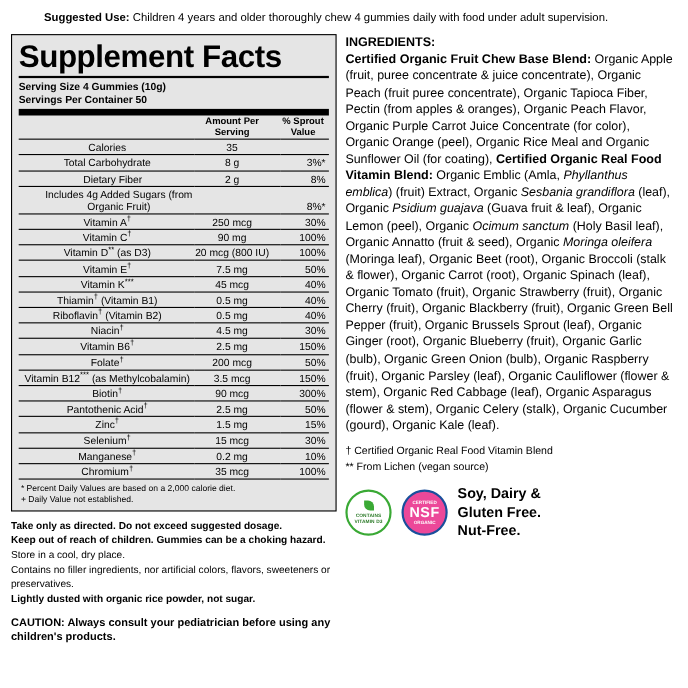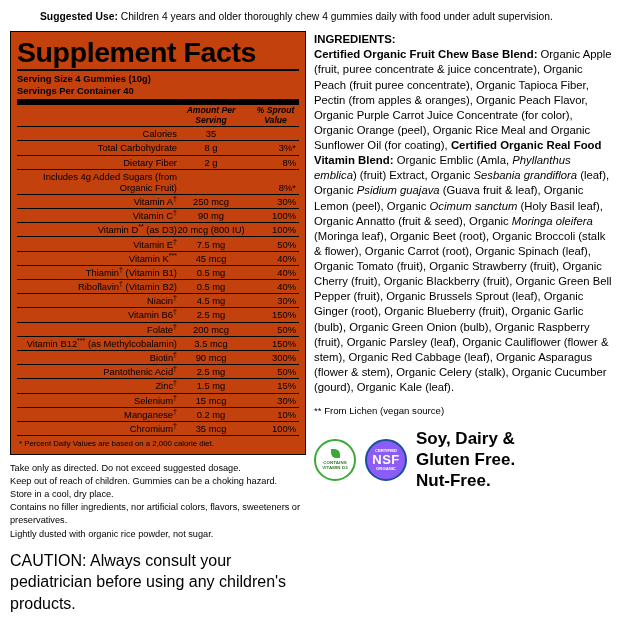--- a/index.html
+++ b/index.html
@@ -28,21 +28,21 @@
     align-items: flex-start;
     gap: 8px;
   }
   .left-col { width: 296px; }
   .right-col { width: 300px; padding-top: 2px; }
 
   
   .sf-panel {
     border: 1.6px solid #000;
     padding: 4px 6px 3px 6px;
-    background: #c2410c;
+    background: #e5e5e5;
   }
   .sf-title {
     font-size: 28.5px;
     font-weight: bold;
     letter-spacing: -0.4px;
     line-height: 1.0;
     margin: 2px 0 3px 0;
   }
   .rule-med  { border-top: 2.5px solid #000; }
   .rule-thick{ border-top: 6px solid #000; }
@@ -56,54 +56,53 @@
   .sf-table {
     width: 100%;
     border-collapse: collapse;
     font-size: 9.4px;
   }
   .sf-table td {
     padding: 1.1px 0;
     vertical-align: bottom;
     border-bottom: 1px solid #000;
   }
-  .col-name { text-align: right; padding-left: 1px !important; }
+  .col-name { text-align: center; padding-left: 1px !important; }
   .col-amt  { text-align: center; width: 78px; padding-right: 10px !important; }
   .col-dv   { text-align: right; width: 44px; padding-right: 3px !important; }
 
   .hdr-row td {
     font-size: 8.6px;
     font-weight: bold;
     line-height: 1.1;
     padding-bottom: 1px;
     border-bottom: 1.6px solid #000;
-    font-style: italic;
   }
   .hdr-amt { text-align: center; }
   .hdr-dv  { text-align: center; }
   .indent1 { padding-left: 11px !important; }
   .indent2 { padding-left: 22px !important; }
   .sup { font-size: 7px; vertical-align: super; line-height: 0; }
 
   .sf-footnote {
     font-size: 7.8px;
     line-height: 1.3;
     padding: 3px 0 2px 2px;
   }
 
   
   .directions {
     font-size: 9.2px;
     line-height: 1.42;
     margin-top: 7px;
   }
-  .directions .b { font-weight: normal; }
+  .directions .b { font-weight: bold; }
   .caution {
-    font-size: 16px;
-    font-weight: normal;
+    font-size: 10px;
+    font-weight: bold;
     line-height: 1.36;
     margin-top: 9px;
   }
 
   
   .ing-title {
     font-size: 11.4px;
     font-weight: bold;
     line-height: 1.2;
     margin-bottom: 1px;
@@ -149,35 +148,35 @@
     line-height: 1.18;
     letter-spacing: 0.1px;
   }
   .badge-d3 .leaf {
     width: 9px; height: 9px;
     background: #3aa935;
     border-radius: 0 60% 0 60%;
     margin-bottom: 1.5px;
   }
   .badge-nsf {
-    background: #8b5cf6;
+    background: #ec4899;
     color: #ffffff;
     border: 2px solid #1a4f9c;
     font-size: 4.2px;
     font-weight: bold;
     line-height: 1.2;
   }
   .badge-nsf .nsf-big {
     font-size: 13px;
     font-weight: bold;
     line-height: 1;
     letter-spacing: 0.5px;
   }
   .free-claims {
-    font-size: 17px;
+    font-size: 13px;
     font-weight: bold;
     line-height: 1.25;
   }
 </style>
 </head>
 <body>
 
 <div class="page">
 
   <div class="suggested-use">
@@ -186,21 +185,21 @@
 
   <div class="cols">
 
     <div class="left-col">
 
       <div class="sf-panel">
         <div class="sf-title">Supplement Facts</div>
         <div class="rule-med"></div>
         <div class="sf-serving">
           <div>Serving Size 4 Gummies (10g)</div>
-          <div>Servings Per Container 40</div>
+          <div>Servings Per Container 50</div>
         </div>
         <div class="rule-thick"></div>
 
         <table class="sf-table">
           <tbody id="sf-body">
             <tr class="hdr-row">
               <td class="col-name"></td>
               <td class="col-amt hdr-amt">
                 <span>Amount Per</span><br>
                 <span>Serving</span>
@@ -313,20 +312,21 @@
               <tr>
                 <td class="col-name">Chromium<span class="sup">†</span></td>
                 <td class="col-amt">35 mcg</td>
                 <td class="col-dv">100%</td>
               </tr>
             </tbody>
         </table>
 
         <div class="sf-footnote">
           <div>* Percent Daily Values are based on a 2,000 calorie diet.</div>
+          <div>+ Daily Value not established.</div>
         </div>
       </div>
 
       <div class="directions">
         <div class="b">Take only as directed. Do not exceed suggested dosage.</div>
         <div class="b">Keep out of reach of children. Gummies can be a choking hazard.</div>
         <div>Store in a cool, dry place.</div>
         <div>Contains no filler ingredients, nor artificial colors, flavors, sweeteners or preservatives.</div>
         <div class="b">Lightly dusted with organic rice powder, not sugar.</div>
       </div>
@@ -339,20 +339,21 @@
     <div class="right-col">
       <div class="ing-title">INGREDIENTS:</div>
       <div class="ing-body">
         <span class="ing-sub">Certified Organic Fruit Chew Base Blend:</span>
         <span>Organic Apple (fruit, puree concentrate &amp; juice concentrate), Organic Peach (fruit puree concentrate), Organic Tapioca Fiber, Pectin (from apples &amp; oranges), Organic Peach Flavor, Organic Purple Carrot Juice Concentrate (for color), Organic Orange (peel), Organic Rice Meal and Organic Sunflower Oil (for coating),</span>
         <span class="ing-sub">Certified Organic Real Food Vitamin Blend:</span>
         <span id="blend2">Organic Emblic (Amla, <i>Phyllanthus emblica</i>) (fruit) Extract, Organic <i>Sesbania grandiflora</i> (leaf), Organic <i>Psidium guajava</i> (Guava fruit &amp; leaf), Organic Lemon (peel), Organic <i>Ocimum sanctum</i> (Holy Basil leaf), Organic Annatto (fruit &amp; seed), Organic <i>Moringa oleifera</i> (Moringa leaf), Organic Beet (root), Organic Broccoli (stalk &amp; flower), Organic Carrot (root), Organic Spinach (leaf), Organic Tomato (fruit), Organic Strawberry (fruit), Organic Cherry (fruit), Organic Blackberry (fruit), Organic Green Bell Pepper (fruit), Organic Brussels Sprout (leaf), Organic Ginger (root), Organic Blueberry (fruit), Organic Garlic (bulb), Organic Green Onion (bulb), Organic Raspberry (fruit), Organic Parsley (leaf), Organic Cauliflower (flower &amp; stem), Organic Red Cabbage (leaf), Organic Asparagus (flower &amp; stem), Organic Celery (stalk), Organic Cucumber (gourd), Organic Kale (leaf).</span>
       </div>
 
       <div class="notes">
+        <div>† Certified Organic Real Food Vitamin Blend</div>
         <div>** From Lichen (vegan source)</div>
       </div>
 
       <div class="badges">
         <div class="badge-circle badge-d3">
           <div class="leaf"></div>
           <div>CONTAINS</div>
           <div>VITAMIN D3</div>
         </div>
         <div class="badge-circle badge-nsf">

